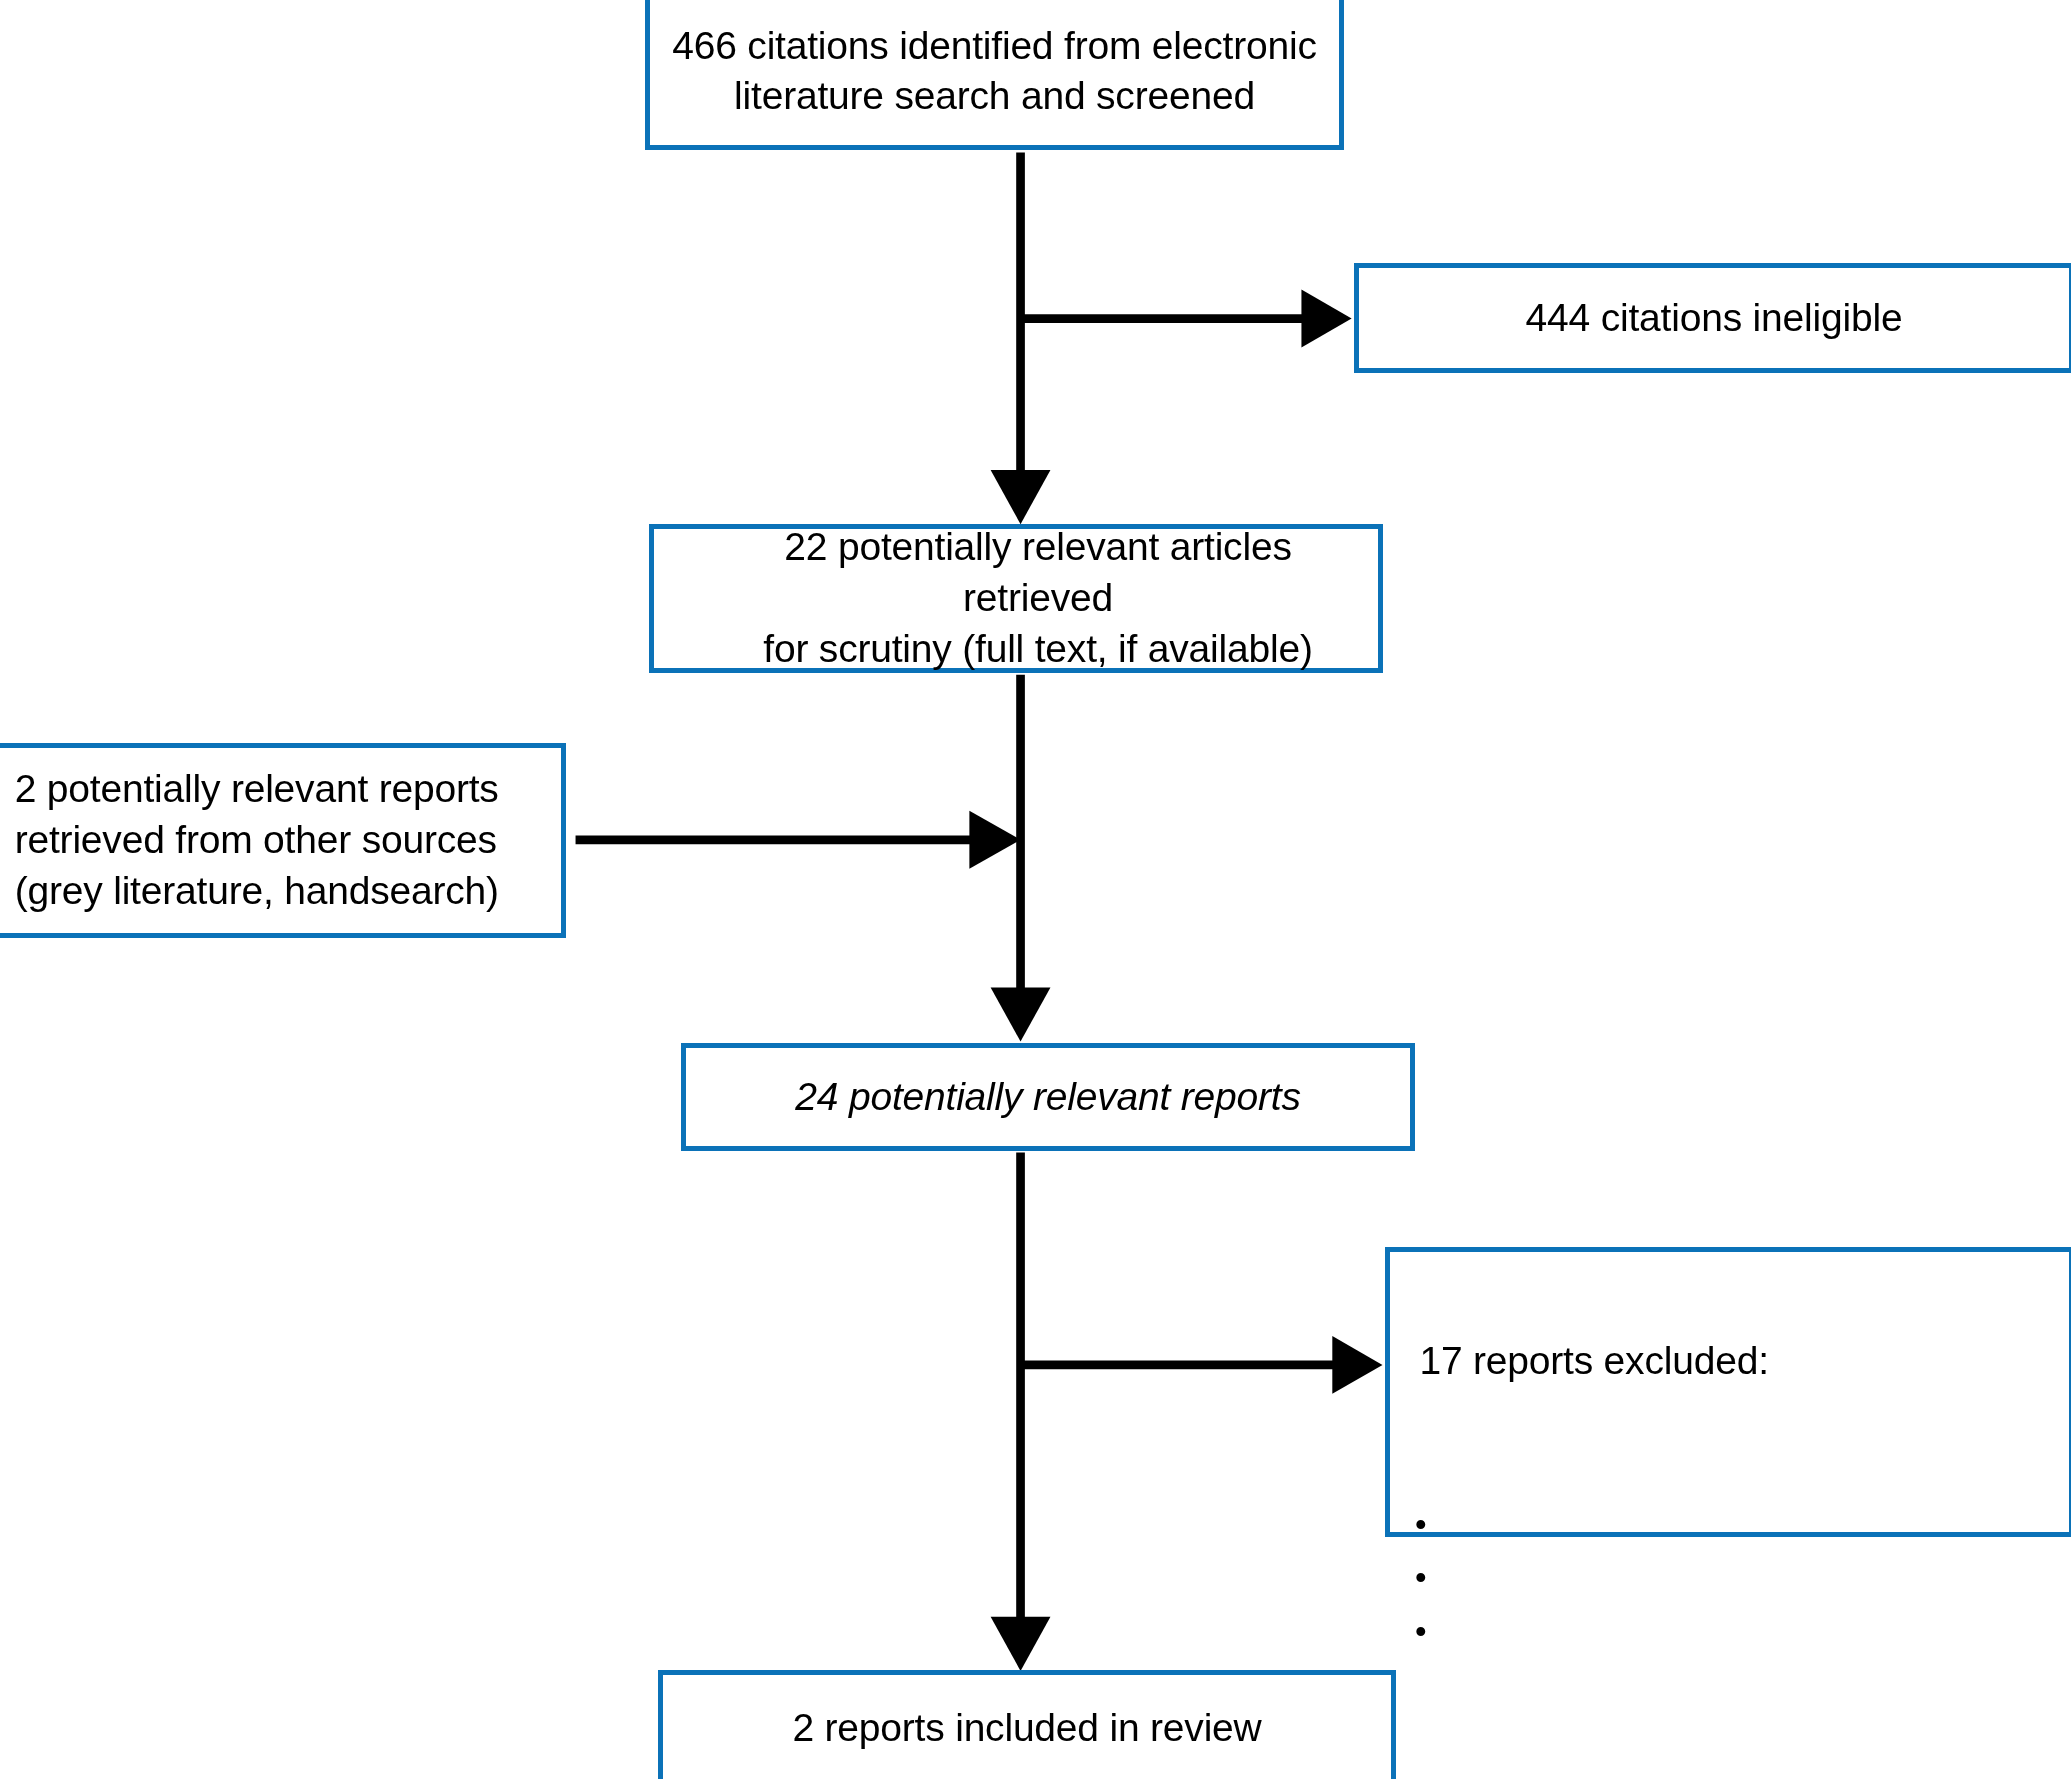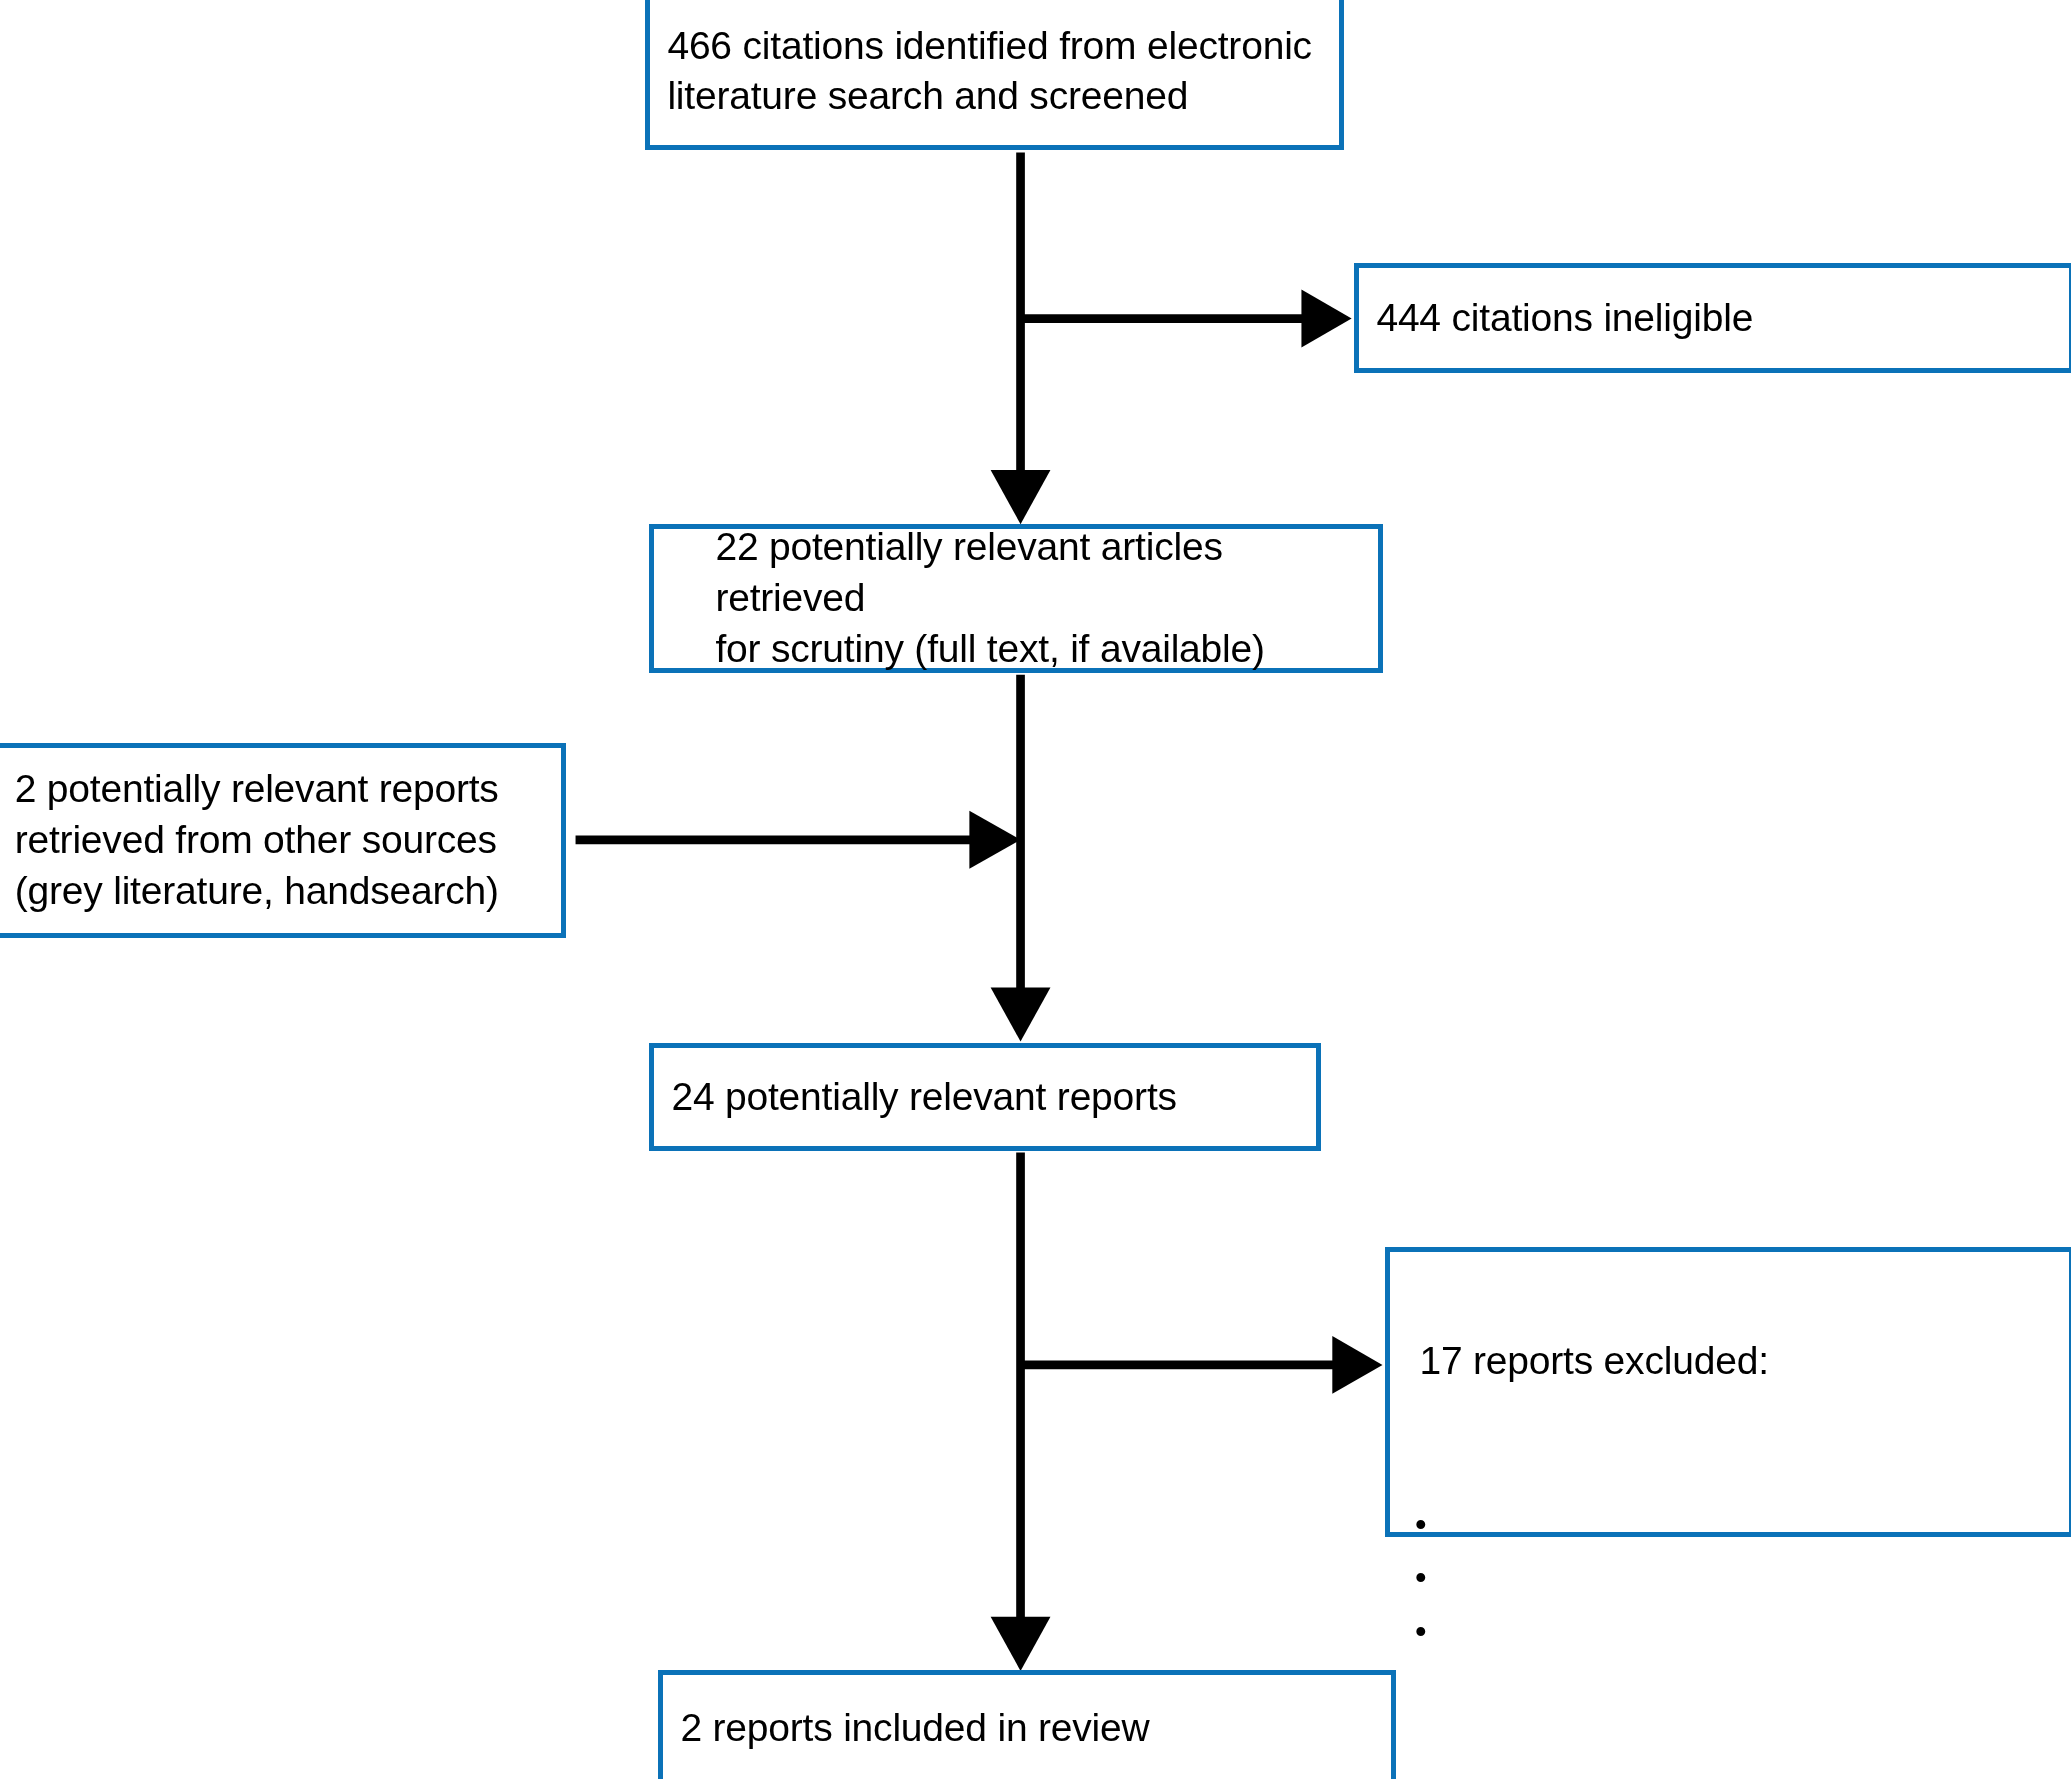--- a/index.html
+++ b/index.html
@@ -28,29 +28,29 @@
     line-height: 1.30;
     letter-spacing: -0.2px;
   }
   .flow-box .box-text {
     display: block;
     width: 100%;
     padding: 0 17.4px;
     box-sizing: border-box;
     white-space: pre-line;
   }
-  .center-text .box-text { }
+  .center-text .box-text { text-align: center; }
   .left-text  .box-text { text-align: left; }
 
   
   #box-identified   { left: 645px;  top: -7.7px;   width: 699px;  height: 158px; }
   #box-ineligible   { left: 1354px; top: 263px;  width: 720px;  height: 110px; }
   #box-retrieved    { left: 649px;  top: 524px;  width: 734px;  height: 149px; padding-left: 44px; }
   #box-other-src    { left: -7.7px;   top: 743px;  width: 574px;  height: 195px; }
-  #box-relevant     { left: 649px;  top: 1043px; width: 672px;  height: 108px; }
+  #box-relevant     { left: 681px;  top: 1043px; width: 734px;  height: 108px; font-style: italic; }
   #box-excluded     { left: 1385px; top: 1247px; width: 689px;  height: 290px; }
   #box-included     { left: 658px;  top: 1670px; width: 738px;  height: 117px; }
 
   
   #box-excluded { align-items: flex-start; padding-top: 21px; }
   .excl-list { list-style: none; margin: 5.8px 0 0 0; padding: 0; }
   .excl-list li {
     position: relative;
     padding-left: 54px;
     margin: 0 0 2.9px 0;

